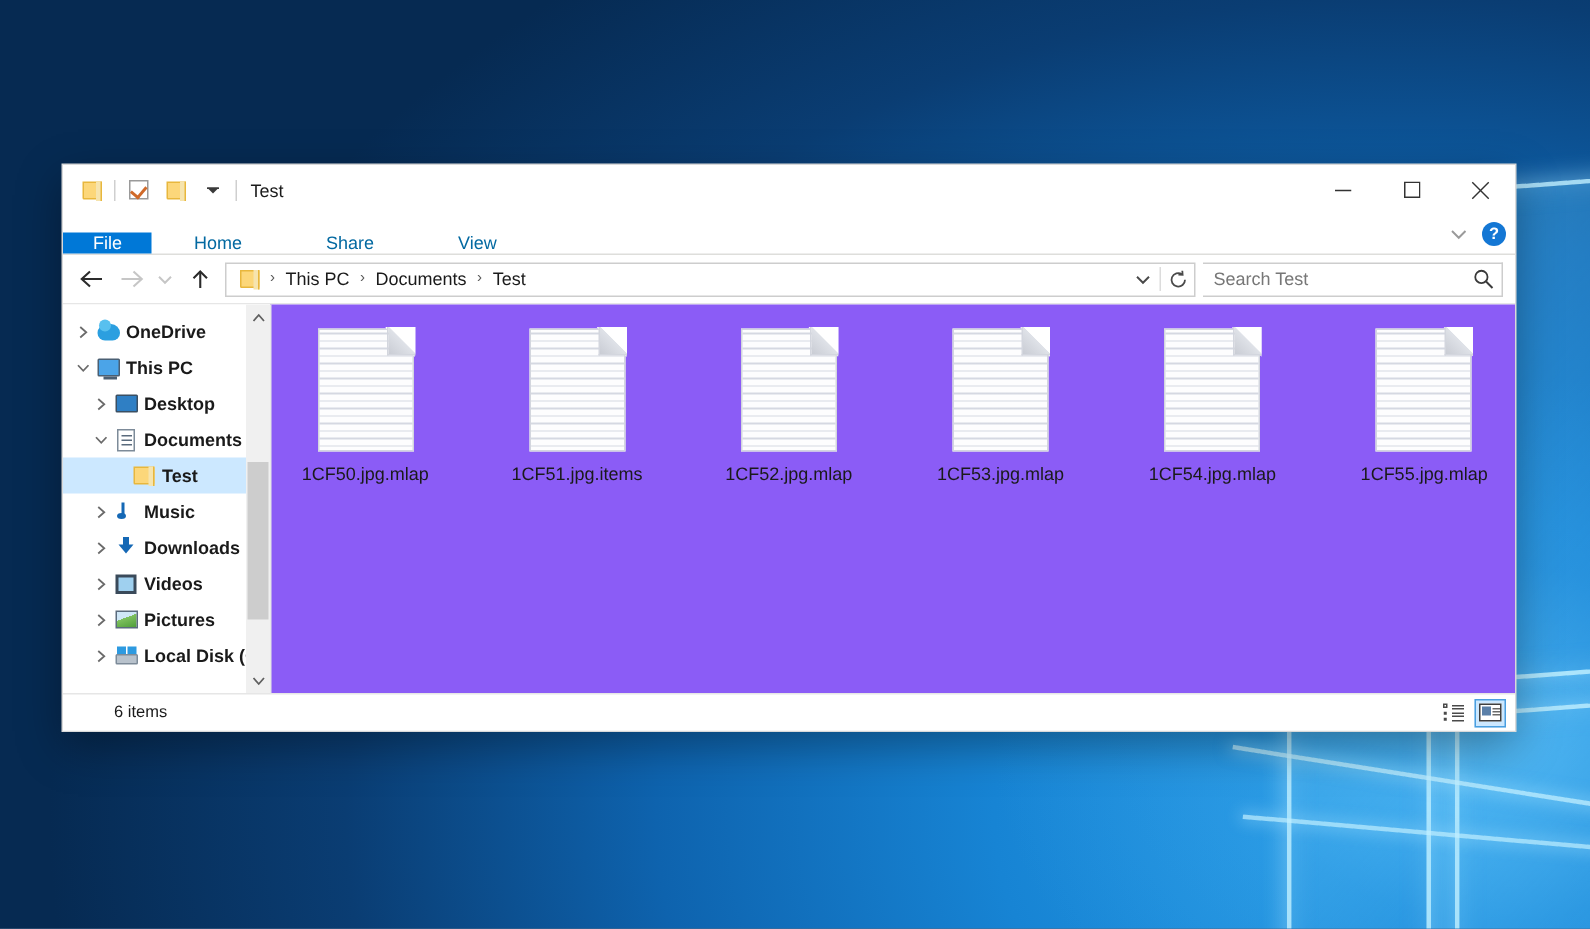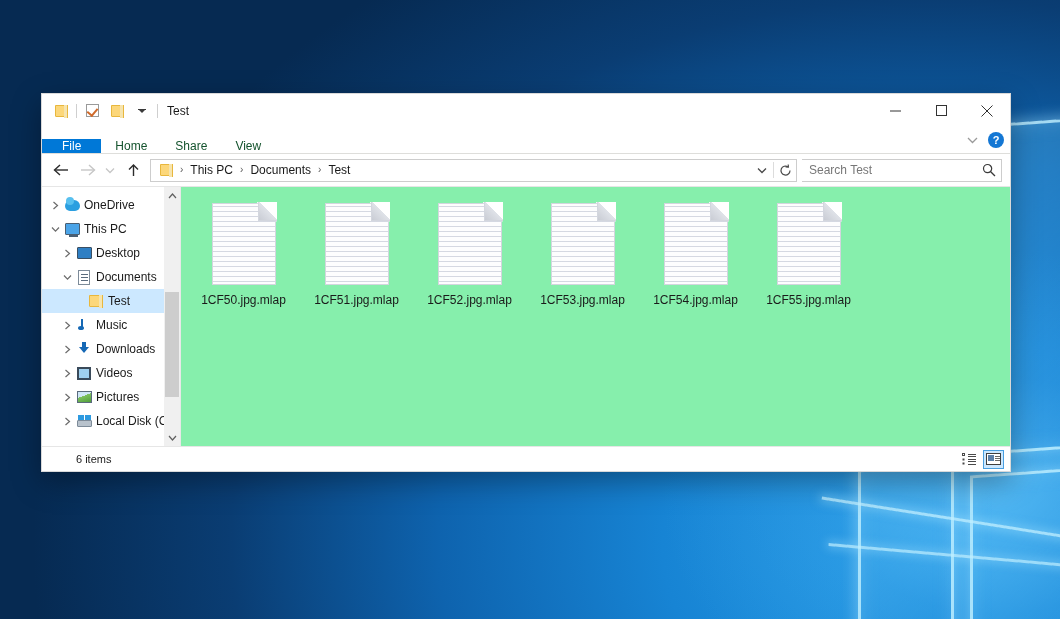--- a/index.html
+++ b/index.html
@@ -58,21 +58,21 @@
     left: 828px; top: 556px; width: 300px; height: 3px;
     background: rgba(190,238,255,0.75);
     transform: rotate(5deg);
     box-shadow: 0 0 10px 2px rgba(160,225,255,0.45);
   }
 
   
   #explorer-window {
     position: absolute;
     left: 42px;
-    top: 94px;
+    top: 110px;
     width: 968px;
     height: 377px;
     background: #ffffff;
     box-shadow: 0 0 0 1px #d9d9d9, 0 10px 28px rgba(0,0,0,0.35);
     display: flex;
     flex-direction: column;
     box-sizing: border-box;
   }
 
   
@@ -169,24 +169,24 @@
   #ribbon-bar {
     height: 26px;
     background: #ffffff;
     display: flex;
     align-items: flex-end;
     flex: none;
     position: relative;
     border-bottom: 1px solid #dededb;
   }
   .ribbon-tab {
-    padding: 0 14px;
+    padding: 0 28px;
     display: flex; align-items: center;
     font-size: 12px;
-    color: #14532d;
+    color: #0369a1;
     white-space: nowrap;
   }
   .ribbon-tab.file {
     background: #0078d7;
     color: #ffffff;
     padding: 0 20px;
   }
   #ribbon-right {
     position: absolute;
     right: 6px; top: 0;
@@ -337,21 +337,21 @@
     flex: none;
     display: flex; align-items: center; justify-content: center;
     color: #6b6b6b;
   }
   .nav-chevron.hidden { visibility: hidden; }
   .nav-icon {
     width: 18px; height: 24px;
     flex: none;
     display: flex; align-items: center; justify-content: center;
   }
-  .nav-label { padding-left: 3px; }
+  .nav-label { padding-left: 3px; font-weight: bold; }
   .indent-0 { padding-left: 5px; }
   .indent-1 { padding-left: 17px; }
   .indent-2 { padding-left: 29px; }
 
   
   .ico-onedrive {
     width: 15px; height: 11px;
     background: #2b9fe0;
     border-radius: 6px 6px 5px 5px;
     position: relative;
@@ -525,28 +525,29 @@
     left: 1px;
     top: 88px;
     width: 14px;
     height: 105px;
     background: #cdcdcd;
   }
 
   
   #content-pane {
     flex: 1;
-    background: #86efac;
+    background: #8b5cf6;
     border-left: 1px solid #e8e8e8;
-    padding: 12px 16px 0 6px;
+    padding: 12px 4px 0 6px;
     display: flex;
     flex-wrap: wrap;
     align-content: flex-start;
     min-width: 0;
     overflow: hidden;
+    justify-content: space-between;
   }
   .file-item {
     width: 113px;
     height: 124px;
     display: flex;
     flex-direction: column;
     align-items: center;
     padding-top: 4px;
     box-sizing: border-box;
   }
@@ -954,21 +955,21 @@
         </div>
         <div class="file-label">1CF50.jpg.mlap</div>
       </div>
 
       <div class="file-item">
         <div class="doc-icon">
           <div class="doc-body"></div>
             <div class="doc-fold-mask"></div>
             <div class="doc-fold"></div>
         </div>
-        <div class="file-label">1CF51.jpg.mlap</div>
+        <div class="file-label">1CF51.jpg.items</div>
       </div>
 
       <div class="file-item">
         <div class="doc-icon">
           <div class="doc-body"></div>
             <div class="doc-fold-mask"></div>
             <div class="doc-fold"></div>
         </div>
         <div class="file-label">1CF52.jpg.mlap</div>
       </div>

